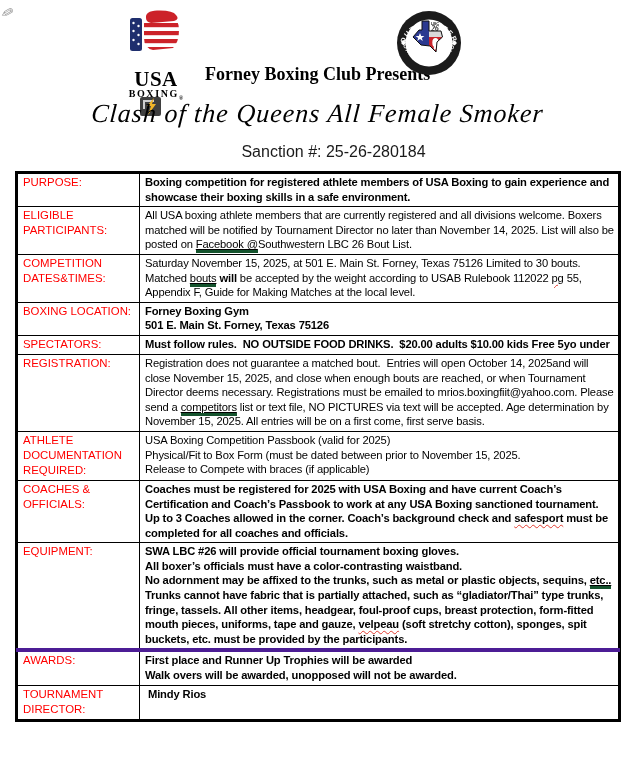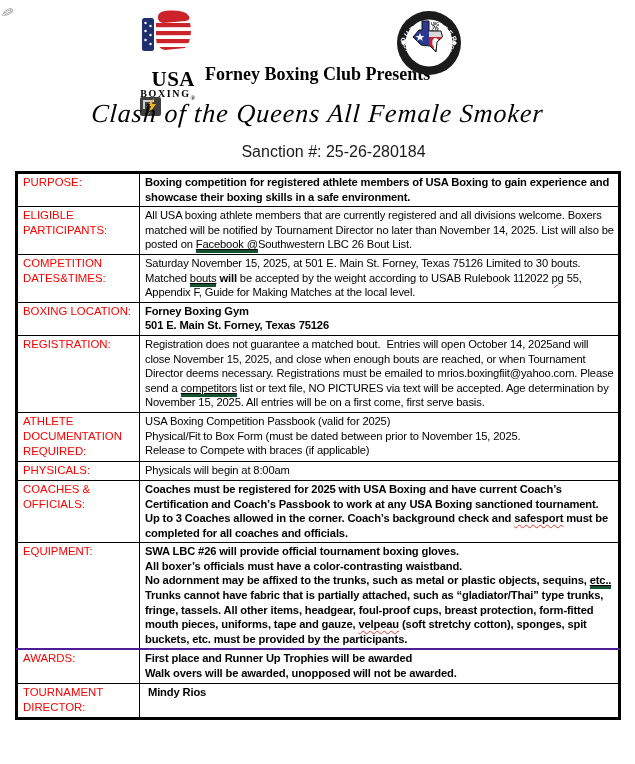--- a/index.html
+++ b/index.html
@@ -2,21 +2,21 @@
 <html><head>
 <meta charset="utf-8">
 <style>
   html,body{margin:0;padding:0;background:#fff;}
   .page{position:relative;width:635px;height:764px;background:#fff;overflow:hidden;
         font-family:"Liberation Sans",sans-serif;color:#000;}
 
   
   .pencil-mark{position:absolute;left:1px;top:4px;font-size:15px;color:#9a9a9a;
                transform:scaleX(-1) rotate(-15deg);}
-  .usa-logo{position:absolute;left:139px;top:10px;width:56px;text-align:right;}
+  .usa-logo{position:absolute;left:128px;top:10px;width:56px;text-align:center;}
   .usa-logo .usa-word{font-family:"Liberation Serif",serif;font-weight:bold;font-size:21px;
                       letter-spacing:.5px;line-height:17px;margin-top:1px;}
   .usa-logo .boxing-word{font-family:"Liberation Serif",serif;font-weight:bold;font-size:10px;
                          letter-spacing:1.6px;line-height:11px;}
   .usa-logo .reg{font-size:6px;vertical-align:sub;letter-spacing:0;}
   .flash-icon{position:absolute;left:140px;top:97px;width:21px;height:19px;background:#3f3f3f;
               border-radius:2px;}
   .flash-icon .frame{position:absolute;left:3px;top:3px;width:9px;height:7px;
                      border-left:2px solid #cfcfcf;border-top:2px solid #cfcfcf;}
   .presents-text{position:absolute;left:205px;top:64px;font-family:"Liberation Serif",serif;
@@ -31,21 +31,21 @@
   
   .info-table{position:absolute;left:16px;top:172px;width:604px;border-collapse:collapse;
               table-layout:fixed;}
   .info-table td{border:1px solid #000;vertical-align:top;padding:1px 4px 2px 5px;}
   .info-table{border:2px solid #000;outline:1px solid #000;}
   .info-table td.lbl{width:112px;color:#ff0000;font-weight:normal;font-size:11.4px;
                      line-height:15px;}
   .info-table td.val{font-size:11.2px;line-height:14.6px;letter-spacing:-0.15px;}
   .info-table td.val .para{white-space:pre-wrap;}
   .info-table td.val.b{font-weight:bold;}
-  tr.thick-top td{border-top:2px solid #4c1d95;}
+  tr.thick-top td{border-top:4px solid #4c1d95;}
   .seg-link{text-decoration:underline;border-bottom:3px solid #14532d;}
   .seg-wavy{text-decoration:underline wavy #e03c31;text-decoration-thickness:1px;
             text-underline-offset:2px;}
   .seg-bold{font-weight:bold;}
 </style>
 </head>
 <body>
 
 <div class="page">
 
@@ -147,37 +147,37 @@
           </td>
         </tr>
         <tr>
           <td class="lbl">BOXING LOCATION:</td>
           <td class="val b">
             <div class="para"><span>Forney Boxing Gym</span></div>
             <div class="para"><span>501 E. Main St. Forney, Texas 75126</span></div>
           </td>
         </tr>
         <tr>
+          <td class="lbl">SPECTATORS:</td>
+          <td class="val b">
+            <div class="para"><span>Must follow rules.  NO OUTSIDE FOOD DRINKS.  $20.00 adults $10.00 kids Free 5yo under</span></div>
+          </td>
+        </tr>
+        <tr>
           <td class="lbl">REGISTRATION:</td>
           <td class="val">
             <div class="para"><span>Registration does not guarantee a matched bout.  Entries will open October 14, 2025and will close November 15, 2025, and close when enough bouts are reached, or when Tournament Director deems necessary. Registrations must be emailed to mrios.boxingfiit@yahoo.com. Please send a </span><span class="seg-link">competitors</span><span> list or text file, NO PICTURES via text will be accepted. Age determination by November 15, 2025. All entries will be on a first come, first serve basis.</span></div>
           </td>
         </tr>
         <tr>
           <td class="lbl">ATHLETE DOCUMENTATION REQUIRED:</td>
           <td class="val">
             <div class="para"><span>USA Boxing Competition Passbook (valid for 2025)</span></div>
             <div class="para"><span>Physical/Fit to Box Form (must be dated between prior to November 15, 2025.</span></div>
             <div class="para"><span>Release to Compete with braces (if applicable)</span></div>
-          </td>
-        </tr>
-        <tr>
-          <td class="lbl">PHYSICALS:</td>
-          <td class="val">
-            <div class="para"><span>Physicals will begin at 8:00am</span></div>
           </td>
         </tr>
         <tr>
           <td class="lbl">COACHES &amp; OFFICIALS:</td>
           <td class="val b">
             <div class="para"><span>Coaches must be registered for 2025 with USA Boxing and have current Coach’s Certification and Coach’s Passbook to work at any USA Boxing sanctioned tournament. Up to 3 Coaches allowed in the corner. Coach’s background check and </span><span class="seg-wavy">safesport</span><span> must be completed for all coaches and officials.</span></div>
           </td>
         </tr>
         <tr>
           <td class="lbl">EQUIPMENT:</td>

